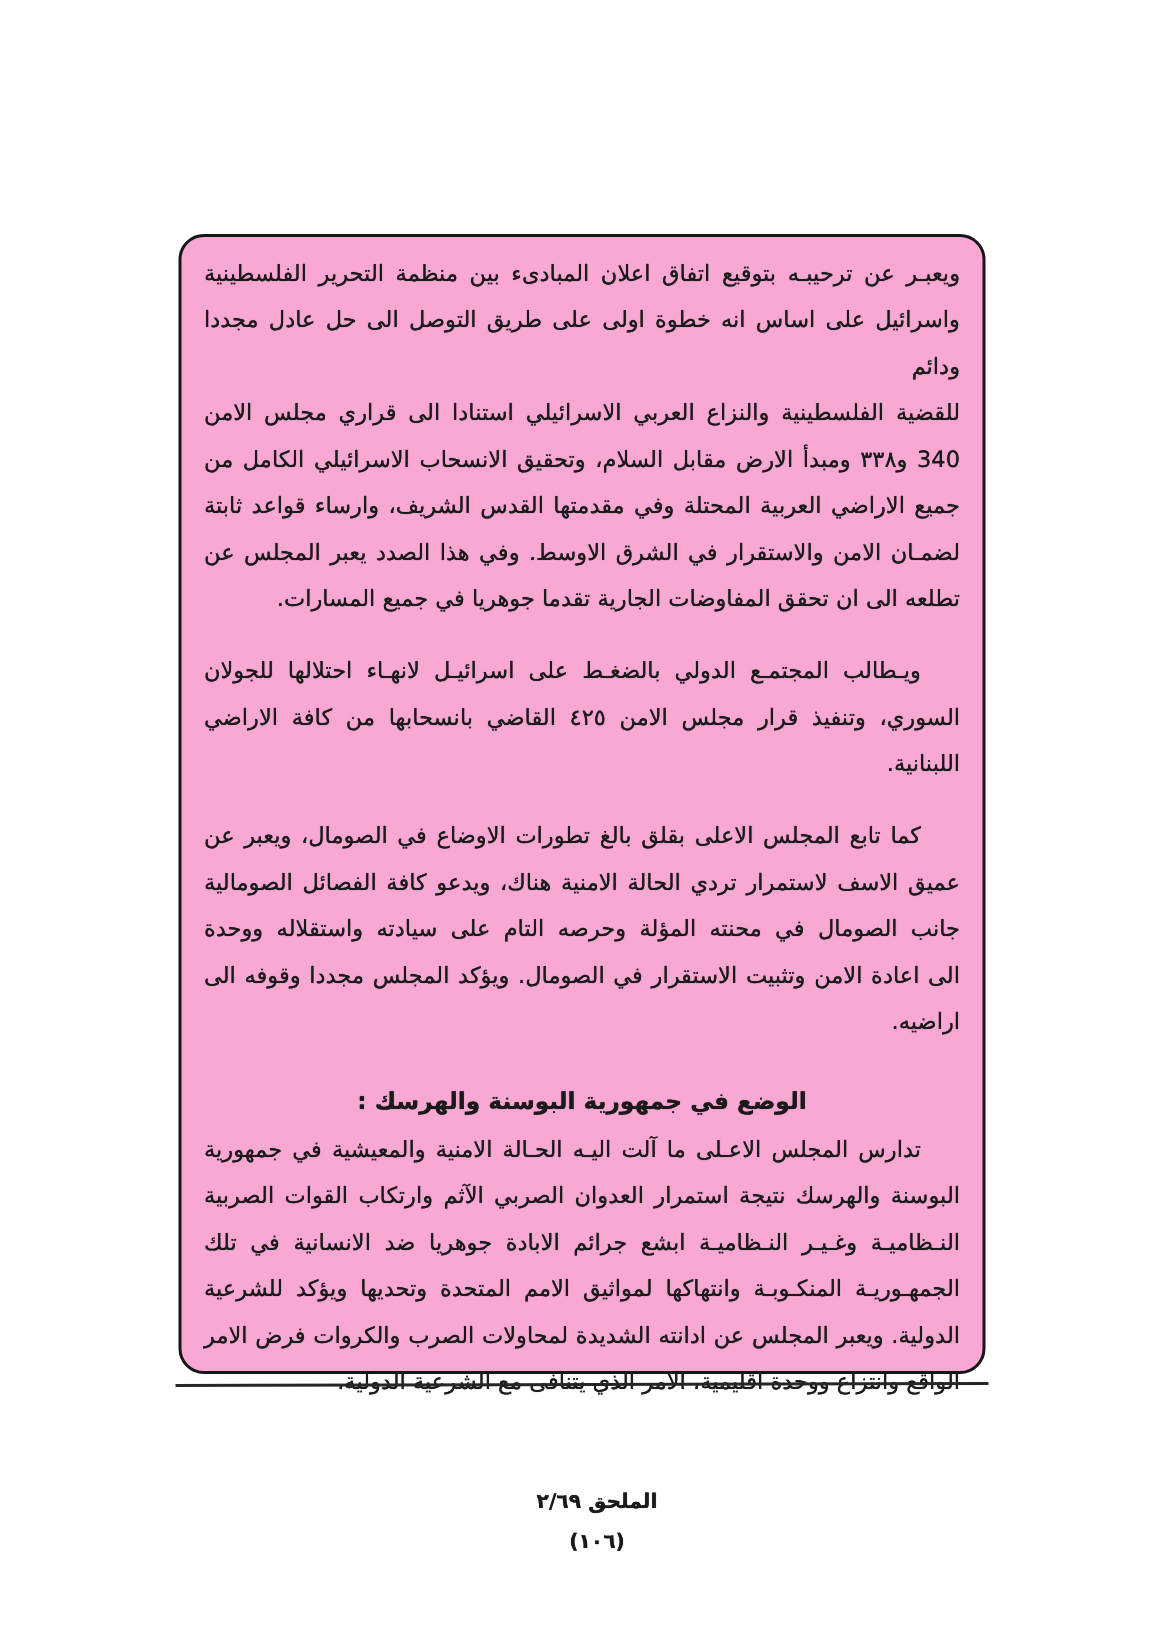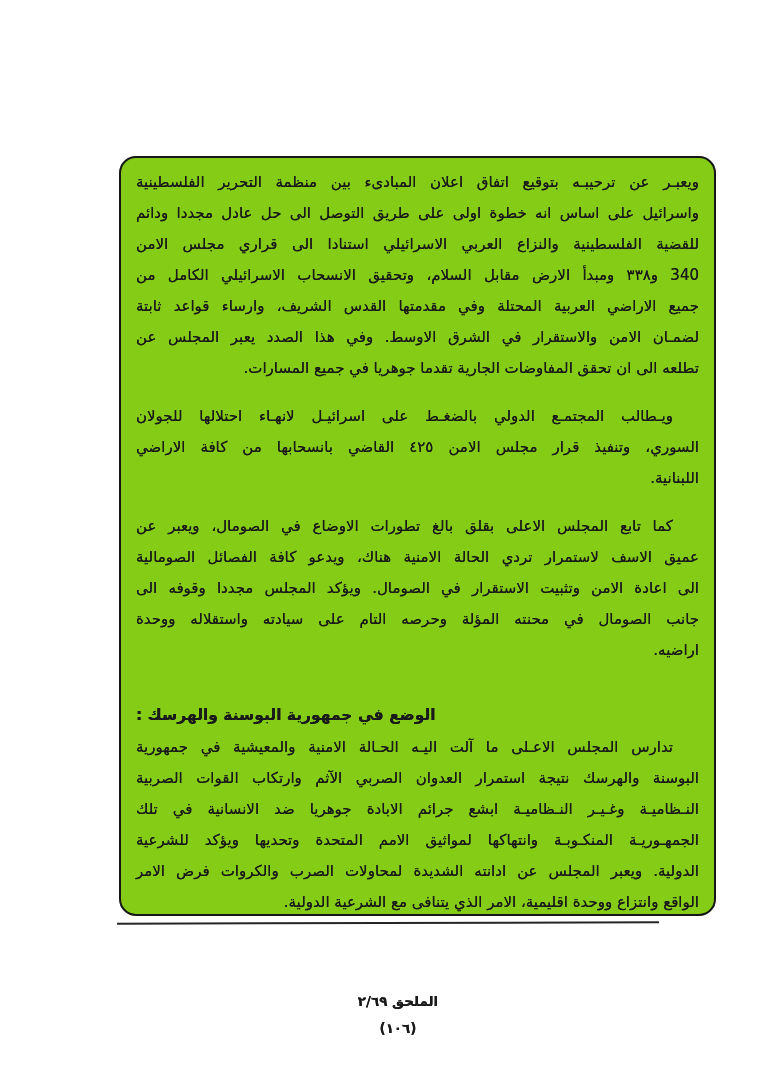--- a/index.html
+++ b/index.html
@@ -13,27 +13,27 @@
     background: #ffffff;
     font-family: "DejaVu Sans", sans-serif;
     color: #1a1a1a;
     overflow: hidden;
   }
   
   .frame {
     position: absolute;
     left: 119px;
     top: 156px;
-    width: 597px;
+    width: 538px;
     height: 760px;
     box-sizing: border-box;
     border: 2px solid #161616;
     border-radius: 17px;
     padding: 9px 15px 0 15px;
-    background: #84cc16;
+    background: #f9a8d4;
     text-shadow: 0 0 0.5px currentColor;
   }
   
   .frame-underline {
     position: absolute;
     left: 117px;
     top: 922px;
     width: 542px;
     height: 2px;
     background: #262626;
@@ -45,25 +45,25 @@
     direction: rtl;
     text-align: justify;
     text-align-last: justify;
     font-size: 15px;
     line-height: 31px;
   }
   .line.last { text-align-last: right; }
   .line.indent { padding-right: 26px; }
   .heading {
     direction: rtl;
-    text-align: left;
+    text-align: center;
     font-weight: bold;
     font-size: 15.5px;
     line-height: 31px;
-    margin-top: 34px;
+    margin-top: 22px;
     margin-bottom: 1px;
   }
   .footer {
     position: absolute;
     top: 988px;
     left: 0;
     width: 100%;
     text-align: center;
     direction: rtl;
     transform: translateX(14px);
@@ -97,22 +97,22 @@
 
   <div class="para">
     <div class="line indent">ويـطالب المجتمـع الدولي بالضغـط على اسرائيـل لانهـاء احتلالها للجولان</div>
     <div class="line">السوري، وتنفيذ قرار مجلس الامن ٤٢٥ القاضي بانسحابها من كافة الاراضي</div>
     <div class="line last">اللبنانية.</div>
   </div>
 
   <div class="para">
     <div class="line indent">كما تابع المجلس الاعلى بقلق بالغ تطورات الاوضاع في الصومال، ويعبر عن</div>
     <div class="line">عميق الاسف لاستمرار تردي الحالة الامنية هناك، ويدعو كافة الفصائل الصومالية</div>
+    <div class="line">جانب الصومال في محنته المؤلة وحرصه التام على سيادته واستقلاله ووحدة</div>
     <div class="line">الى اعادة الامن وتثبيت الاستقرار في الصومال. ويؤكد المجلس مجددا وقوفه الى</div>
-    <div class="line">جانب الصومال في محنته المؤلة وحرصه التام على سيادته واستقلاله ووحدة</div>
     <div class="line last">اراضيه.</div>
   </div>
 
   <div class="heading">الوضع في جمهورية البوسنة والهرسك :</div>
 
   <div class="para">
     <div class="line indent">تدارس المجلس الاعـلى ما آلت اليـه الحـالة الامنية والمعيشية في جمهورية</div>
     <div class="line">البوسنة والهرسك نتيجة استمرار العدوان الصربي الآثم وارتكاب القوات الصربية</div>
     <div class="line">النـظاميـة وغـيـر النـظاميـة ابشع جرائم الابادة جوهريا ضد الانسانية في تلك</div>
     <div class="line">الجمهـوريـة المنكـوبـة وانتهاكها لمواثيق الامم المتحدة وتحديها ويؤكد للشرعية</div>

